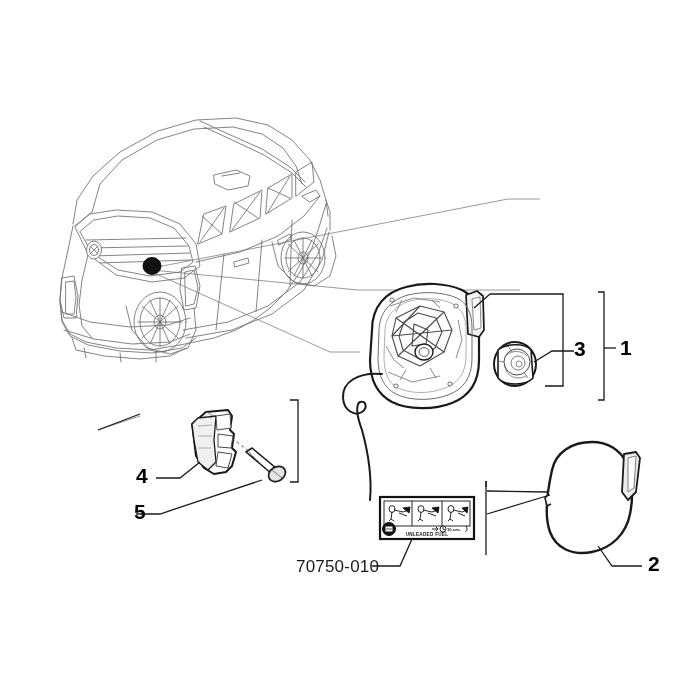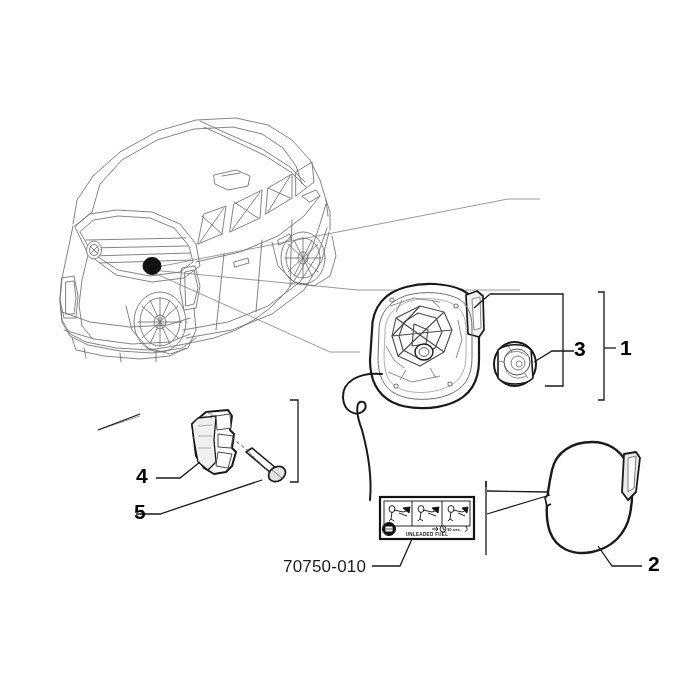--- a/index.html
+++ b/index.html
@@ -366,15 +366,15 @@
   <div class="callout" style="left:620px; top:337px;">1</div>
 
   <div class="callout" style="left:648px; top:553px;">2</div>
 
   <div class="callout" style="left:574px; top:338px;">3</div>
 
   <div class="callout" style="left:136px; top:465px;">4</div>
 
   <div class="callout" style="left:134px; top:501px;">5</div>
 
-  <div class="partnum" style="left:283px; top:557px;">70750-010</div>
+  <div class="partnum" style="left:296px; top:557px;">70750-010</div>
 
 </div>
 
 </body></html>

